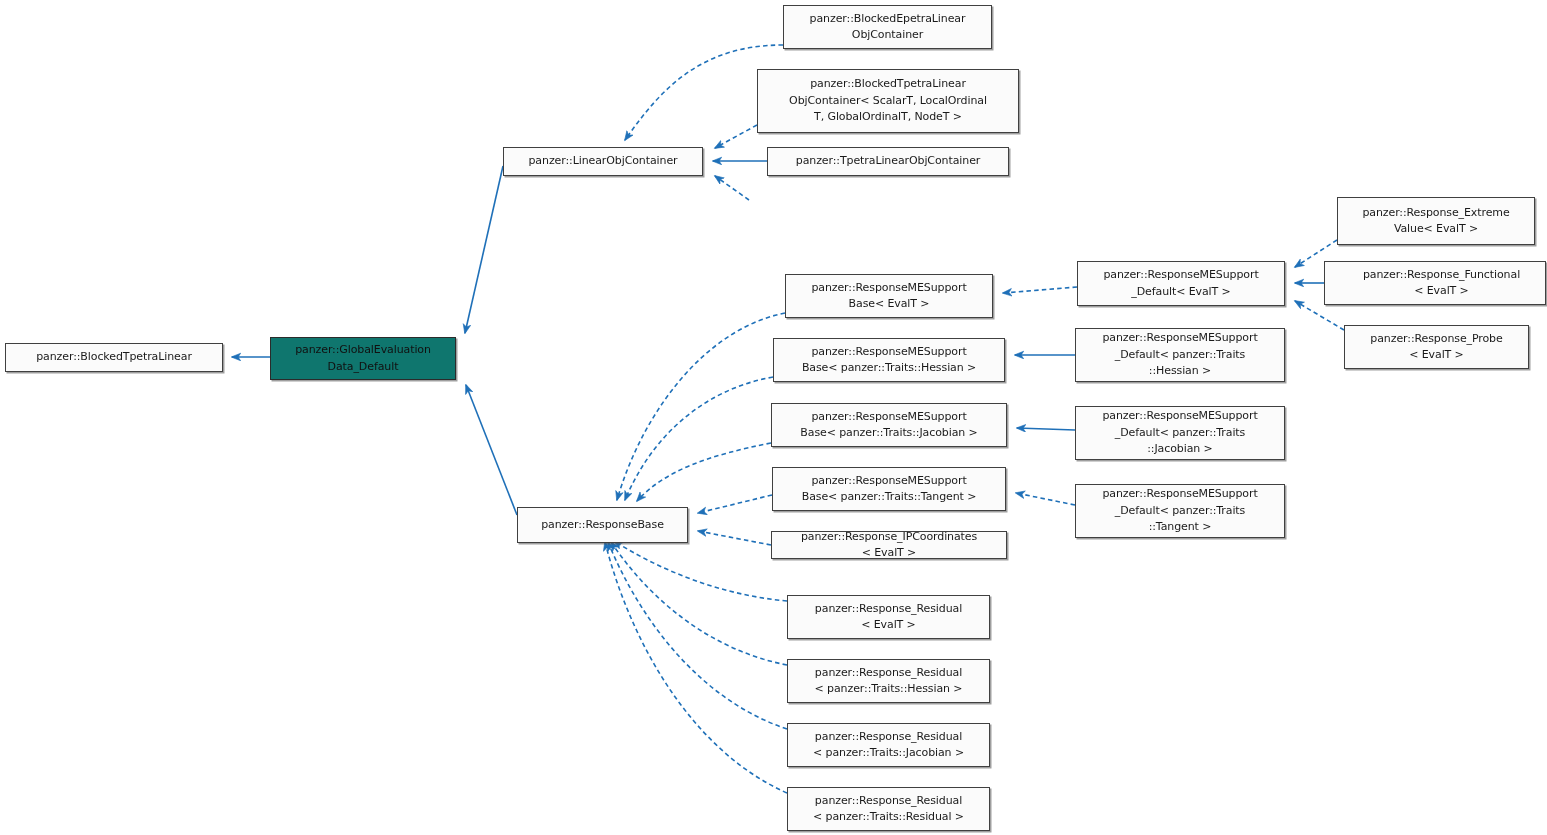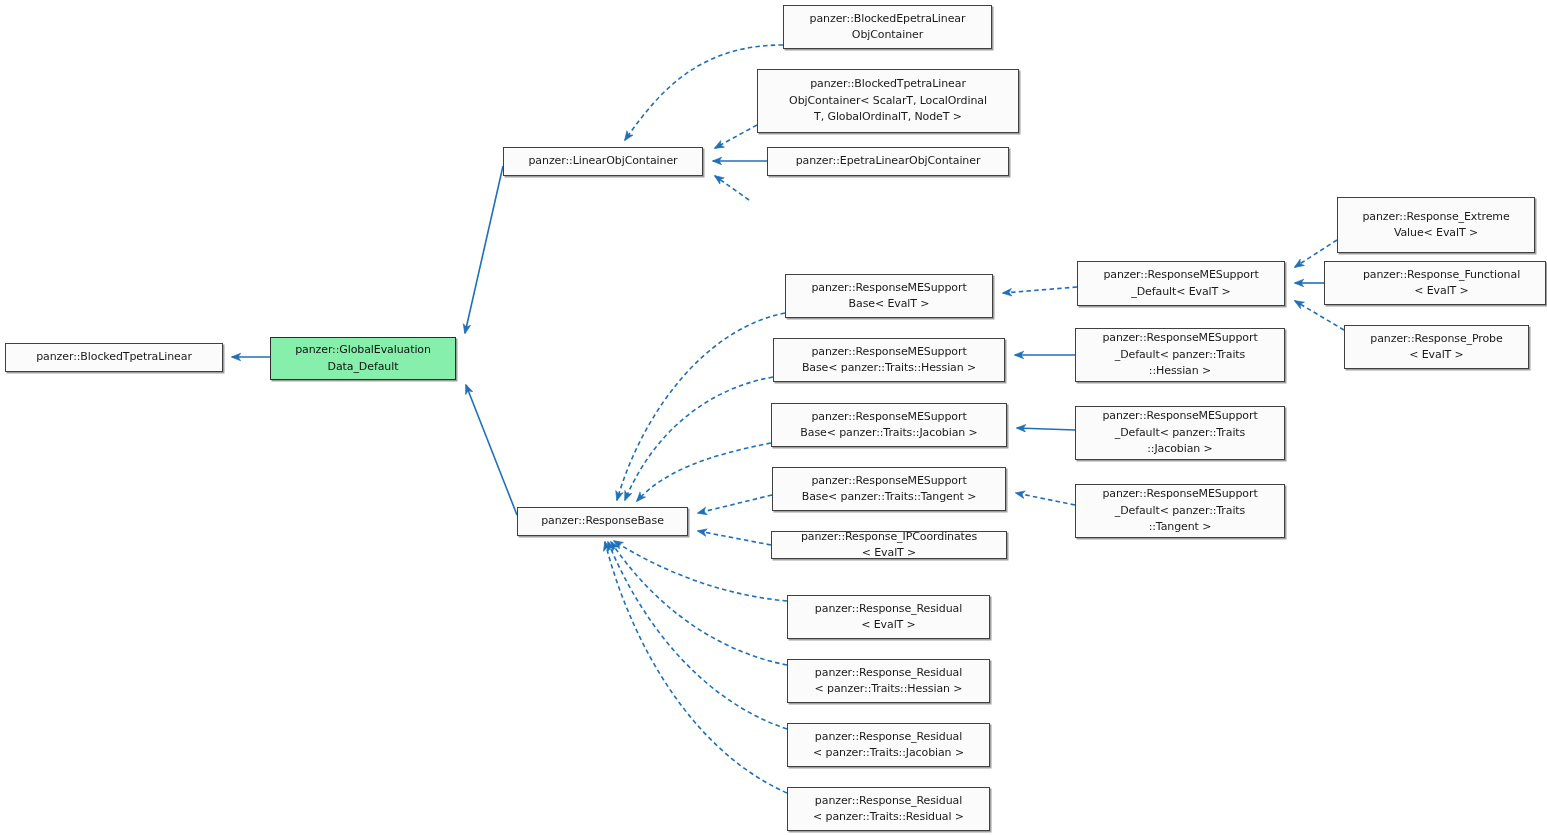--- a/index.html
+++ b/index.html
@@ -33,21 +33,21 @@
     line-height: 16.5px;
     display: flex;
     align-items: center;
     justify-content: center;
     text-align: center;
     white-space: pre-line;
     box-shadow: 1.5px 1.5px 0 0 rgba(80,80,80,0.55);
     letter-spacing: -0.1px;
   }
   .node.highlight {
-    background: #86efac;
+    background: #0f766e;
     border: 1px solid #2b2b2b;
     color: #111111;
   }
   .node .label {
     display: block;
     padding: 0 6px;
   }
 </style>
 </head>
 <body>
@@ -85,22 +85,22 @@
     </svg>
 <div class="node" style="left: 5px; top: 343px; width: 218px; height: 29px;"><span class="label">panzer::BlockedTpetraLinear</span></div>
     <div class="node highlight" style="left: 270px; top: 337px; width: 186px; height: 43px;"><span class="label">panzer::GlobalEvaluation
 Data_Default</span></div>
     <div class="node" style="left: 503px; top: 147px; width: 200px; height: 29px;"><span class="label">panzer::LinearObjContainer</span></div>
     <div class="node" style="left: 783px; top: 5px; width: 209px; height: 44px;"><span class="label">panzer::BlockedEpetraLinear
 ObjContainer</span></div>
     <div class="node" style="left: 757px; top: 69px; width: 262px; height: 64px;"><span class="label">panzer::BlockedTpetraLinear
 ObjContainer&lt; ScalarT, LocalOrdinal
 T, GlobalOrdinalT, NodeT &gt;</span></div>
-    <div class="node" style="left: 767px; top: 147px; width: 242px; height: 29px;"><span class="label">panzer::EpetraLinearObjContainer</span></div>
-    <div class="node" style="left: 517px; top: 507px; width: 171px; height: 29px;"><span class="label">panzer::ResponseBase</span></div>
+    <div class="node" style="left: 767px; top: 147px; width: 242px; height: 29px;"><span class="label">panzer::TpetraLinearObjContainer</span></div>
+    <div class="node" style="left: 517px; top: 507px; width: 171px; height: 36px;"><span class="label">panzer::ResponseBase</span></div>
     <div class="node" style="left: 785px; top: 274px; width: 208px; height: 44px;"><span class="label">panzer::ResponseMESupport
 Base&lt; EvalT &gt;</span></div>
     <div class="node" style="left: 773px; top: 338px; width: 232px; height: 44px;"><span class="label">panzer::ResponseMESupport
 Base&lt; panzer::Traits::Hessian &gt;</span></div>
     <div class="node" style="left: 771px; top: 403px; width: 236px; height: 44px;"><span class="label">panzer::ResponseMESupport
 Base&lt; panzer::Traits::Jacobian &gt;</span></div>
     <div class="node" style="left: 772px; top: 467px; width: 234px; height: 44px;"><span class="label">panzer::ResponseMESupport
 Base&lt; panzer::Traits::Tangent &gt;</span></div>
     <div class="node" style="left: 771px; top: 531px; width: 236px; height: 28px;"><span class="label">panzer::Response_IPCoordinates
 &lt; EvalT &gt;</span></div>
@@ -116,19 +116,19 @@
 _Default&lt; EvalT &gt;</span></div>
     <div class="node" style="left: 1075px; top: 328px; width: 210px; height: 54px;"><span class="label">panzer::ResponseMESupport
 _Default&lt; panzer::Traits
 ::Hessian &gt;</span></div>
     <div class="node" style="left: 1075px; top: 406px; width: 210px; height: 54px;"><span class="label">panzer::ResponseMESupport
 _Default&lt; panzer::Traits
 ::Jacobian &gt;</span></div>
     <div class="node" style="left: 1075px; top: 484px; width: 210px; height: 54px;"><span class="label">panzer::ResponseMESupport
 _Default&lt; panzer::Traits
 ::Tangent &gt;</span></div>
-    <div class="node" style="left: 1337px; top: 197px; width: 198px; height: 56px;"><span class="label">panzer::Response_Extreme
+    <div class="node" style="left: 1337px; top: 197px; width: 198px; height: 48px;"><span class="label">panzer::Response_Extreme
 Value&lt; EvalT &gt;</span></div>
     <div class="node" style="left: 1324px; top: 261px; width: 222px; height: 44px; padding-left: 13px;"><span class="label">panzer::Response_Functional
 &lt; EvalT &gt;</span></div>
     <div class="node" style="left: 1344px; top: 325px; width: 185px; height: 44px;"><span class="label">panzer::Response_Probe
 &lt; EvalT &gt;</span></div>
   </div>
 
 </body></html>

